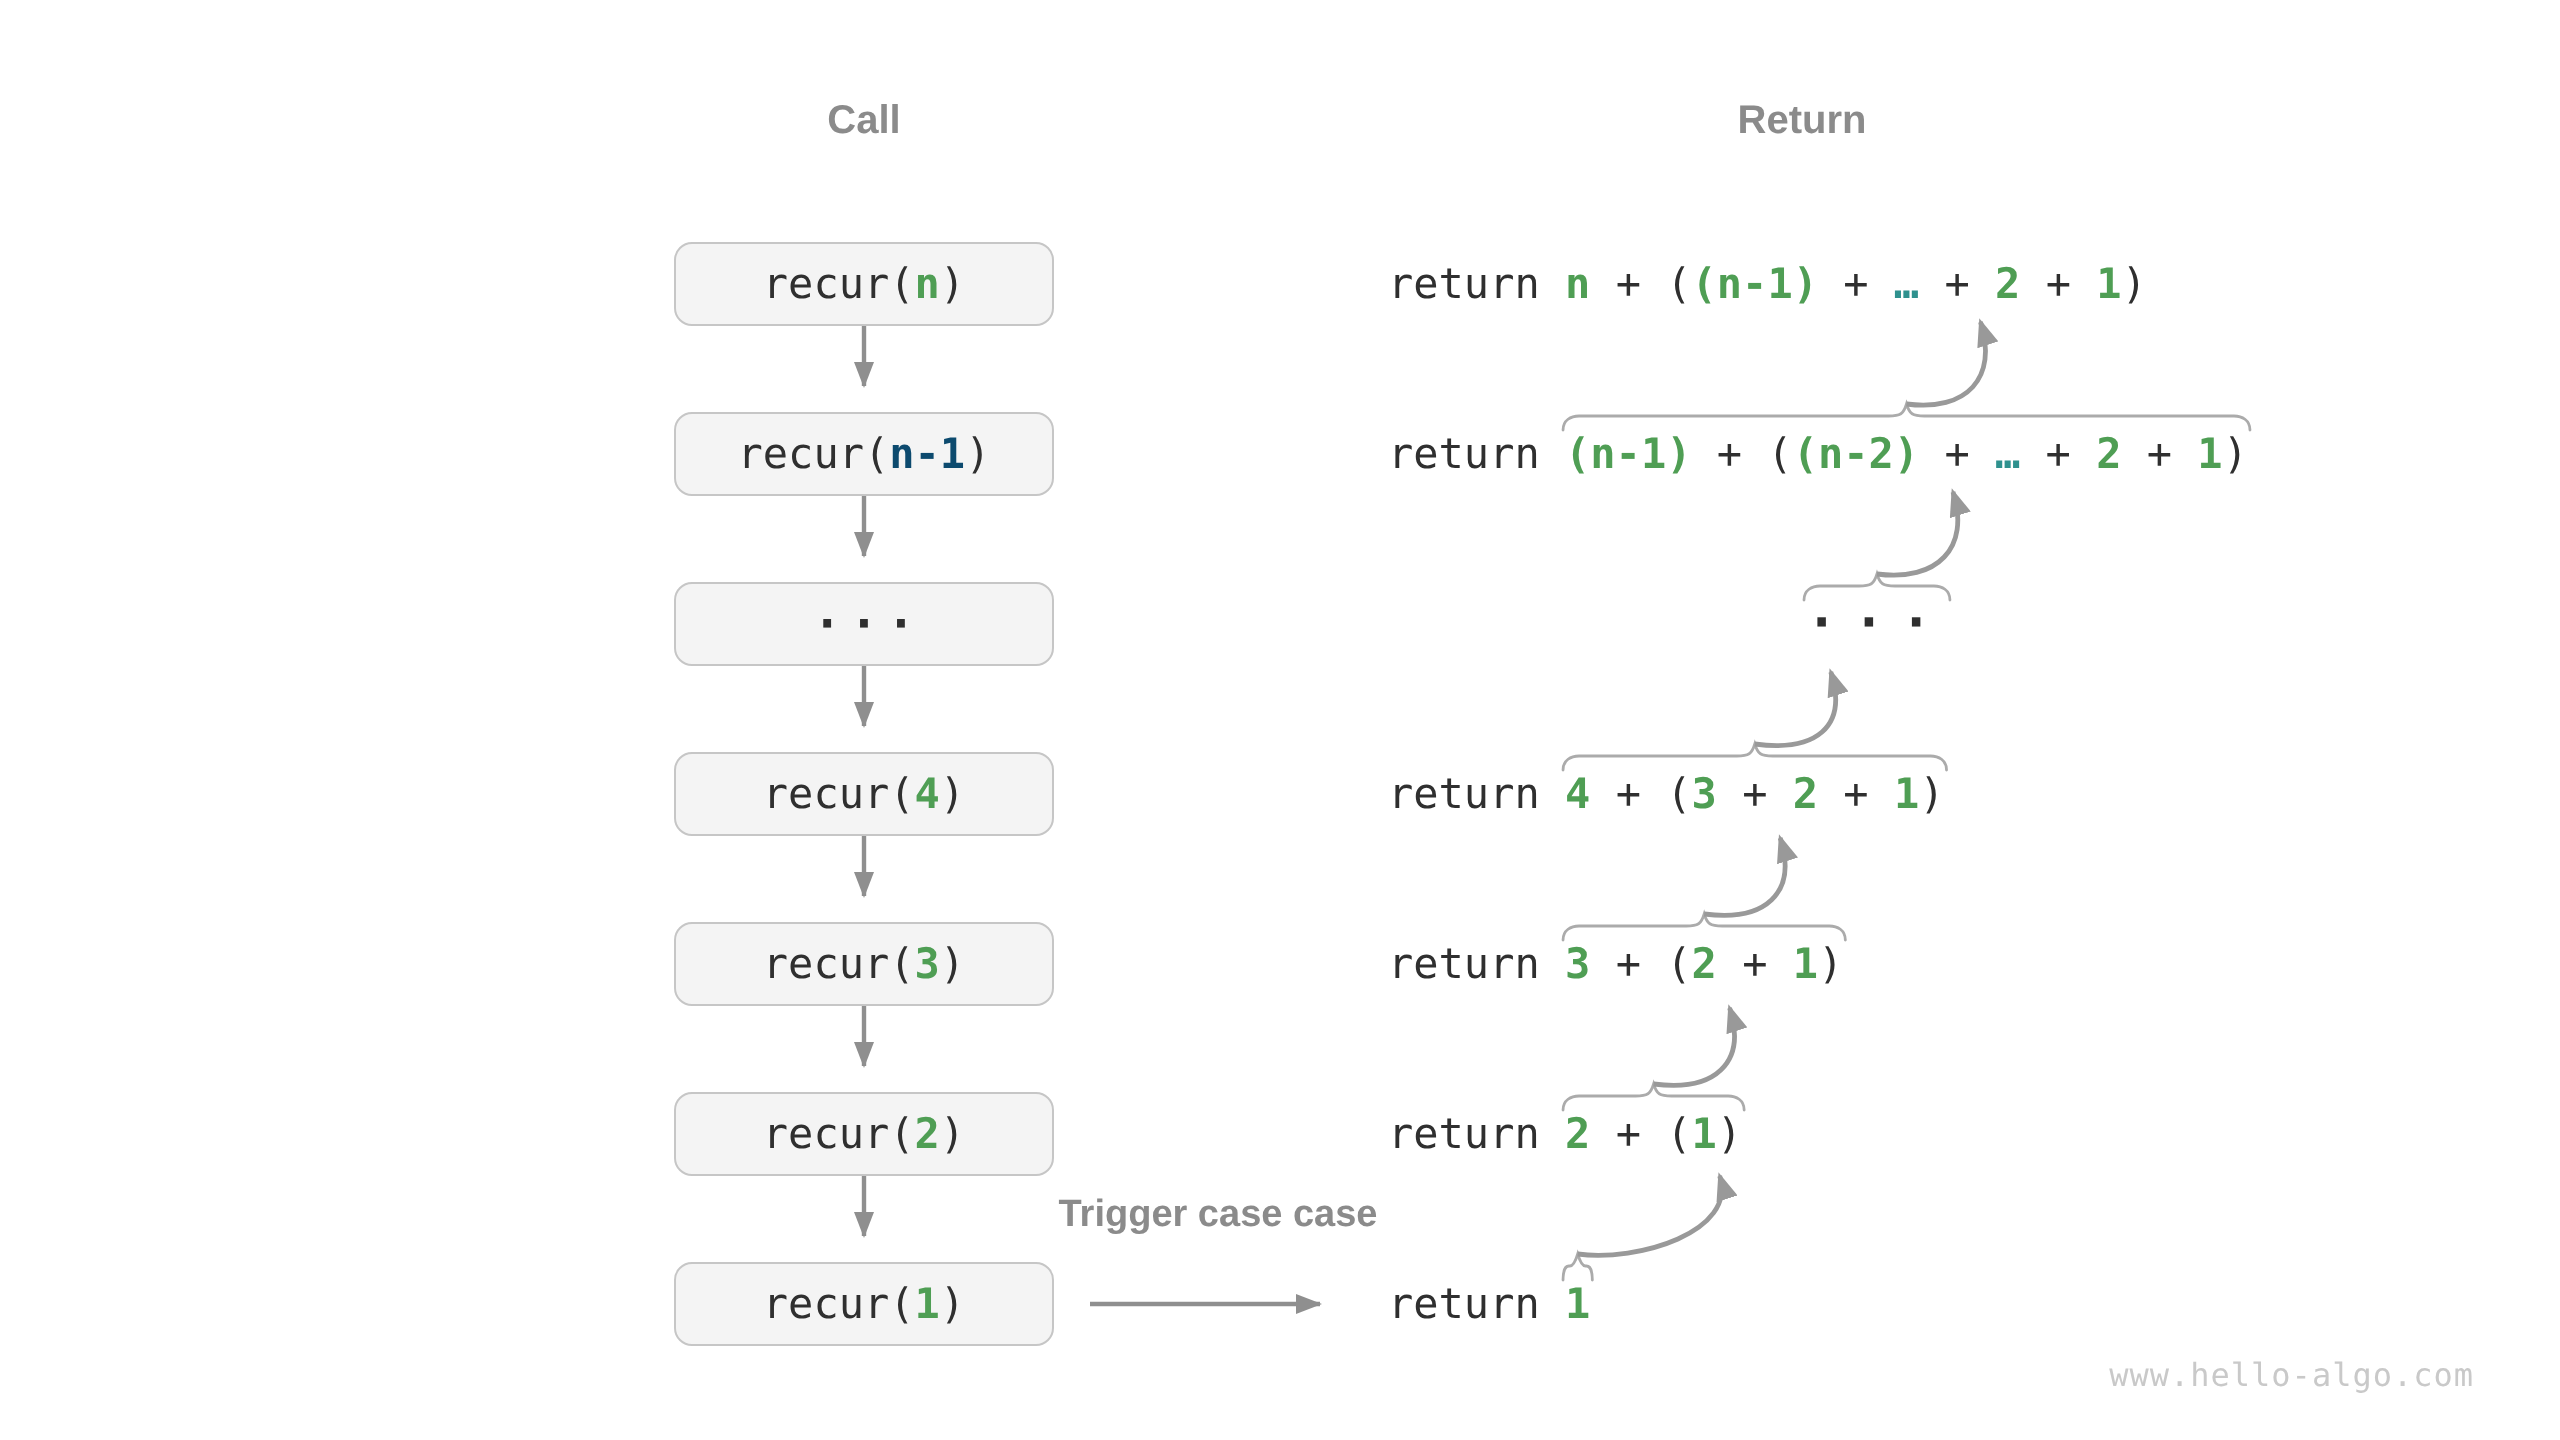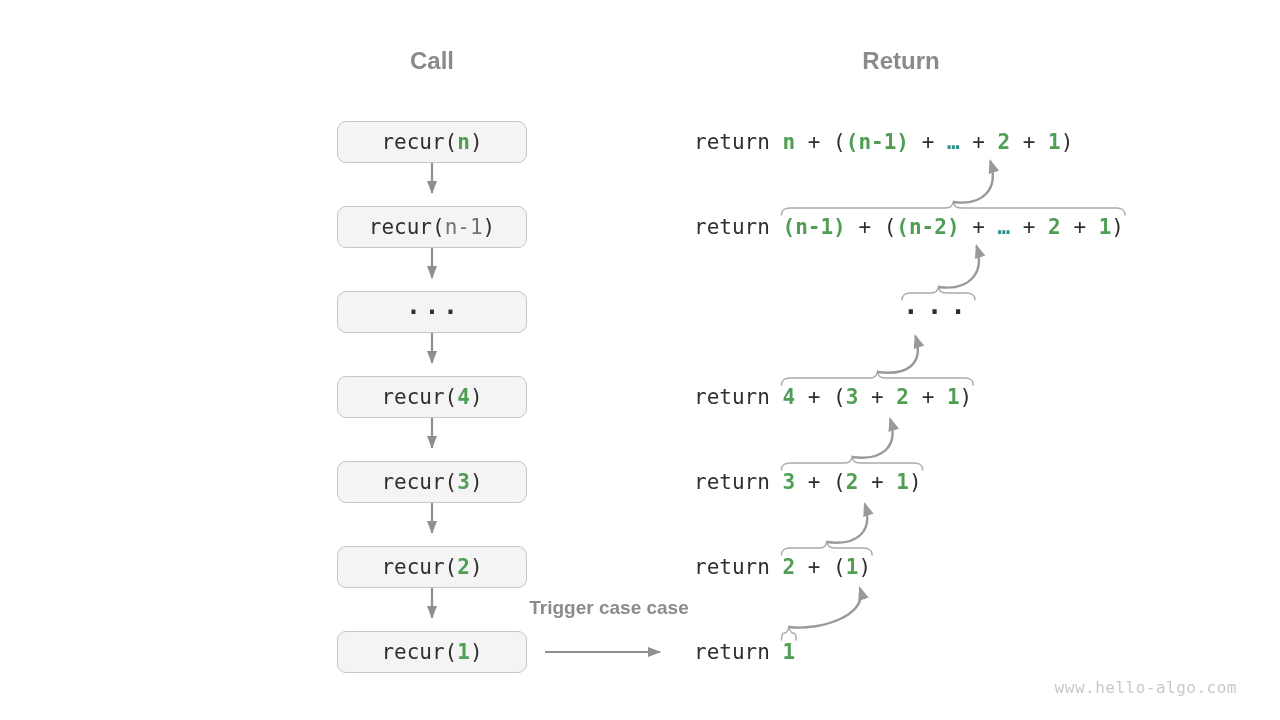--- a/index.html
+++ b/index.html
@@ -3,21 +3,21 @@
 <meta charset="utf-8">
 <style>
   html,body{margin:0;padding:0;background:#ffffff;}
   #canvas{
     position:relative;width:1280px;height:720px;background:#ffffff;
     overflow:hidden;font-family:"DejaVu Sans Mono","Liberation Mono",monospace;
   }
   .hdr{
     position:absolute;transform:translate(-50%,-50%);
     font-family:"Liberation Sans","DejaVu Sans",sans-serif;
-    font-weight:bold;font-size:24px;color:#8b8b8b;white-space:nowrap;
+    font-weight:bold;font-size:20px;color:#8b8b8b;white-space:nowrap;
   }
   .call-box{
     position:absolute;left:337px;width:190px;height:42px;
     background:#f4f4f4;border:1.5px solid #c6c6c6;border-radius:9px;
     display:flex;align-items:center;justify-content:center;
     font-size:21px;color:#2f2f2f;white-space:pre;box-sizing:border-box;
   }
   .call-box.dots{font-size:24px;font-weight:bold;letter-spacing:4px;padding-left:4px;}
   .ret-line{
     position:absolute;height:28px;line-height:28px;font-size:21px;
@@ -37,21 +37,21 @@
 </style>
 </head>
 <body>
 
 <div id="canvas">
   <div class="hdr" style="left:432px;top:61px">Call</div>
   <div class="hdr" style="left:901px;top:61px">Return</div>
 
   <div id="call-col">
       <div class="call-box" style="top: 121px;"><span style="color: rgb(47, 47, 47);">recur(</span><span style="color: rgb(79, 158, 84); font-weight: bold;">n</span><span style="color: rgb(47, 47, 47);">)</span></div>
-      <div class="call-box" style="top: 206px;"><span style="color: rgb(47, 47, 47);">recur(</span><span style="color: #737373; font-weight: normal; text-align: center;">n-1</span><span style="color: rgb(47, 47, 47);">)</span></div>
+      <div class="call-box" style="top: 206px;"><span style="color: rgb(47, 47, 47);">recur(</span><span style="color: #0c4a6e; font-weight: bold; text-align: center;">n-1</span><span style="color: rgb(47, 47, 47);">)</span></div>
       <div class="call-box dots" style="top: 291px;"><span style="color: rgb(47, 47, 47);">···</span></div>
       <div class="call-box" style="top: 376px;"><span style="color: rgb(47, 47, 47);">recur(</span><span style="color: rgb(79, 158, 84); font-weight: bold;">4</span><span style="color: rgb(47, 47, 47);">)</span></div>
       <div class="call-box" style="top: 461px;"><span style="color: rgb(47, 47, 47);">recur(</span><span style="color: rgb(79, 158, 84); font-weight: bold;">3</span><span style="color: rgb(47, 47, 47);">)</span></div>
       <div class="call-box" style="top: 546px;"><span style="color: rgb(47, 47, 47);">recur(</span><span style="color: rgb(79, 158, 84); font-weight: bold;">2</span><span style="color: rgb(47, 47, 47);">)</span></div>
       <div class="call-box" style="top: 631px;"><span style="color: rgb(47, 47, 47);">recur(</span><span style="color: rgb(79, 158, 84); font-weight: bold;">1</span><span style="color: rgb(47, 47, 47);">)</span></div>
     </div>
   <div id="ret-col">
       <div class="ret-line" style="top: 128px; left: 694px;"><span style="color: rgb(47, 47, 47);">return </span><span><span style="color: rgb(79, 158, 84); font-weight: bold;">n</span><span style="color: rgb(47, 47, 47);"> + </span><span style="color: rgb(47, 47, 47);">(</span><span style="color: rgb(79, 158, 84); font-weight: bold;">(n-1)</span><span style="color: rgb(47, 47, 47);"> + </span><span style="color: rgb(47, 145, 142); font-weight: bold;">…</span><span style="color: rgb(47, 47, 47);"> + </span><span style="color: rgb(79, 158, 84); font-weight: bold;">2</span><span style="color: rgb(47, 47, 47);"> + </span><span style="color: rgb(79, 158, 84); font-weight: bold;">1</span><span style="color: rgb(47, 47, 47);">)</span></span></div>
       <div class="ret-line" style="top: 213px; left: 694px;"><span style="color: rgb(47, 47, 47);">return </span><span><span style="color: rgb(79, 158, 84); font-weight: bold;">(n-1)</span><span style="color: rgb(47, 47, 47);"> + </span><span style="color: rgb(47, 47, 47);">(</span><span style="color: rgb(79, 158, 84); font-weight: bold;">(n-2)</span><span style="color: rgb(47, 47, 47);"> + </span><span style="color: rgb(47, 145, 142); font-weight: bold;">…</span><span style="color: rgb(47, 47, 47);"> + </span><span style="color: rgb(79, 158, 84); font-weight: bold;">2</span><span style="color: rgb(47, 47, 47);"> + </span><span style="color: rgb(79, 158, 84); font-weight: bold;">1</span><span style="color: rgb(47, 47, 47);">)</span></span></div>
       <div class="ret-line dots" style="top: 298px; left: 903px;"><span><span style="color: rgb(47, 47, 47);">···</span></span></div>

